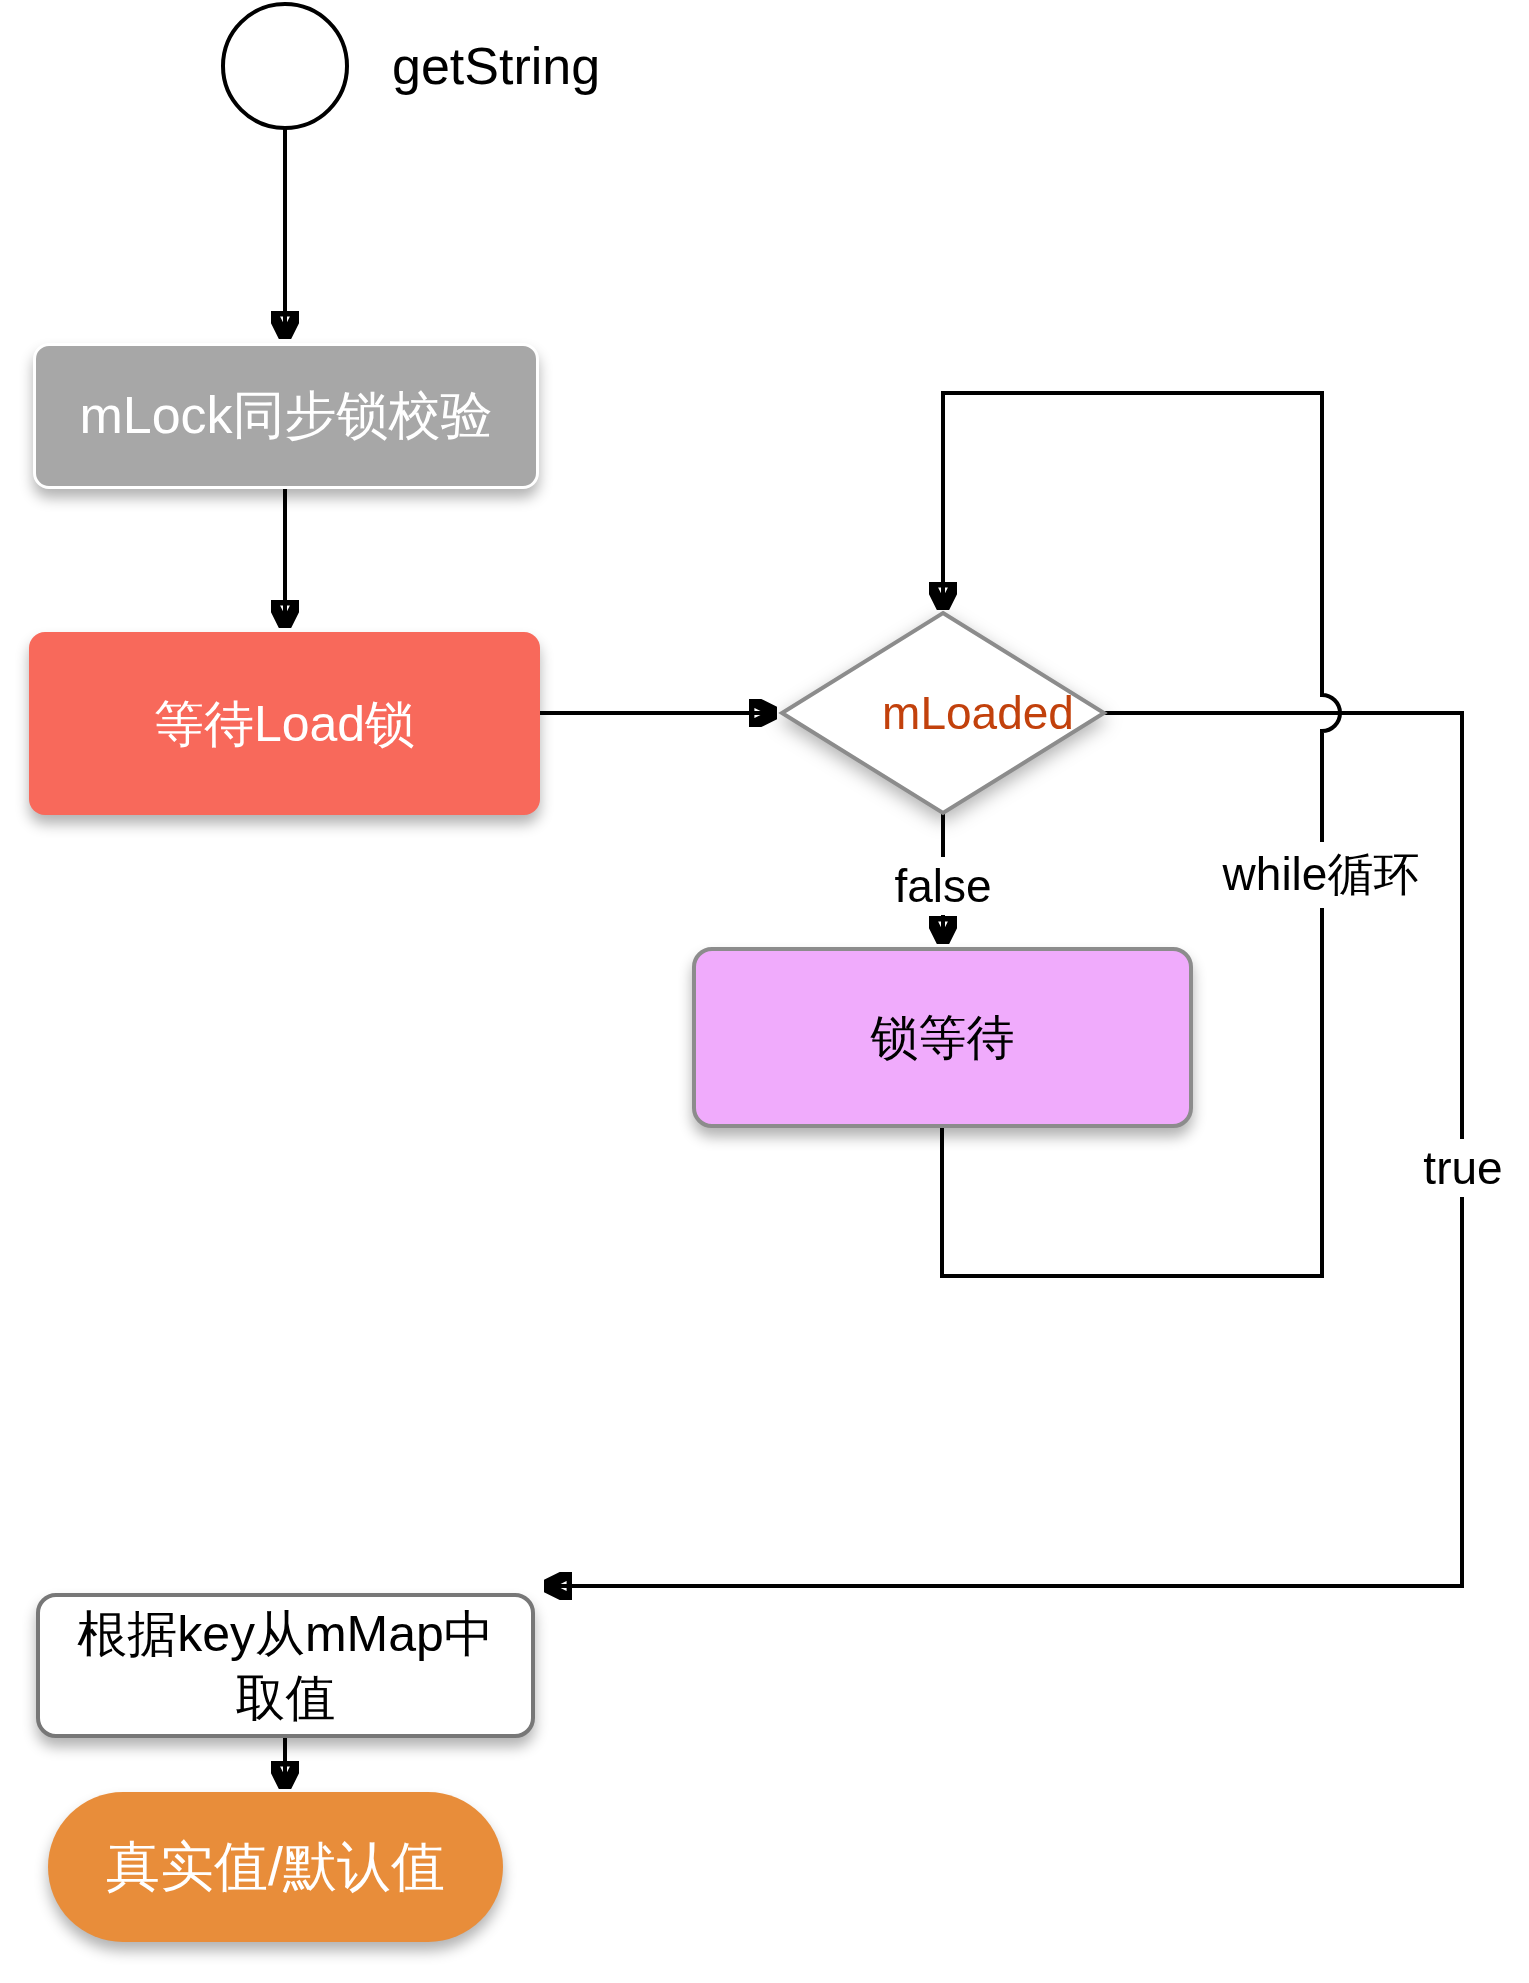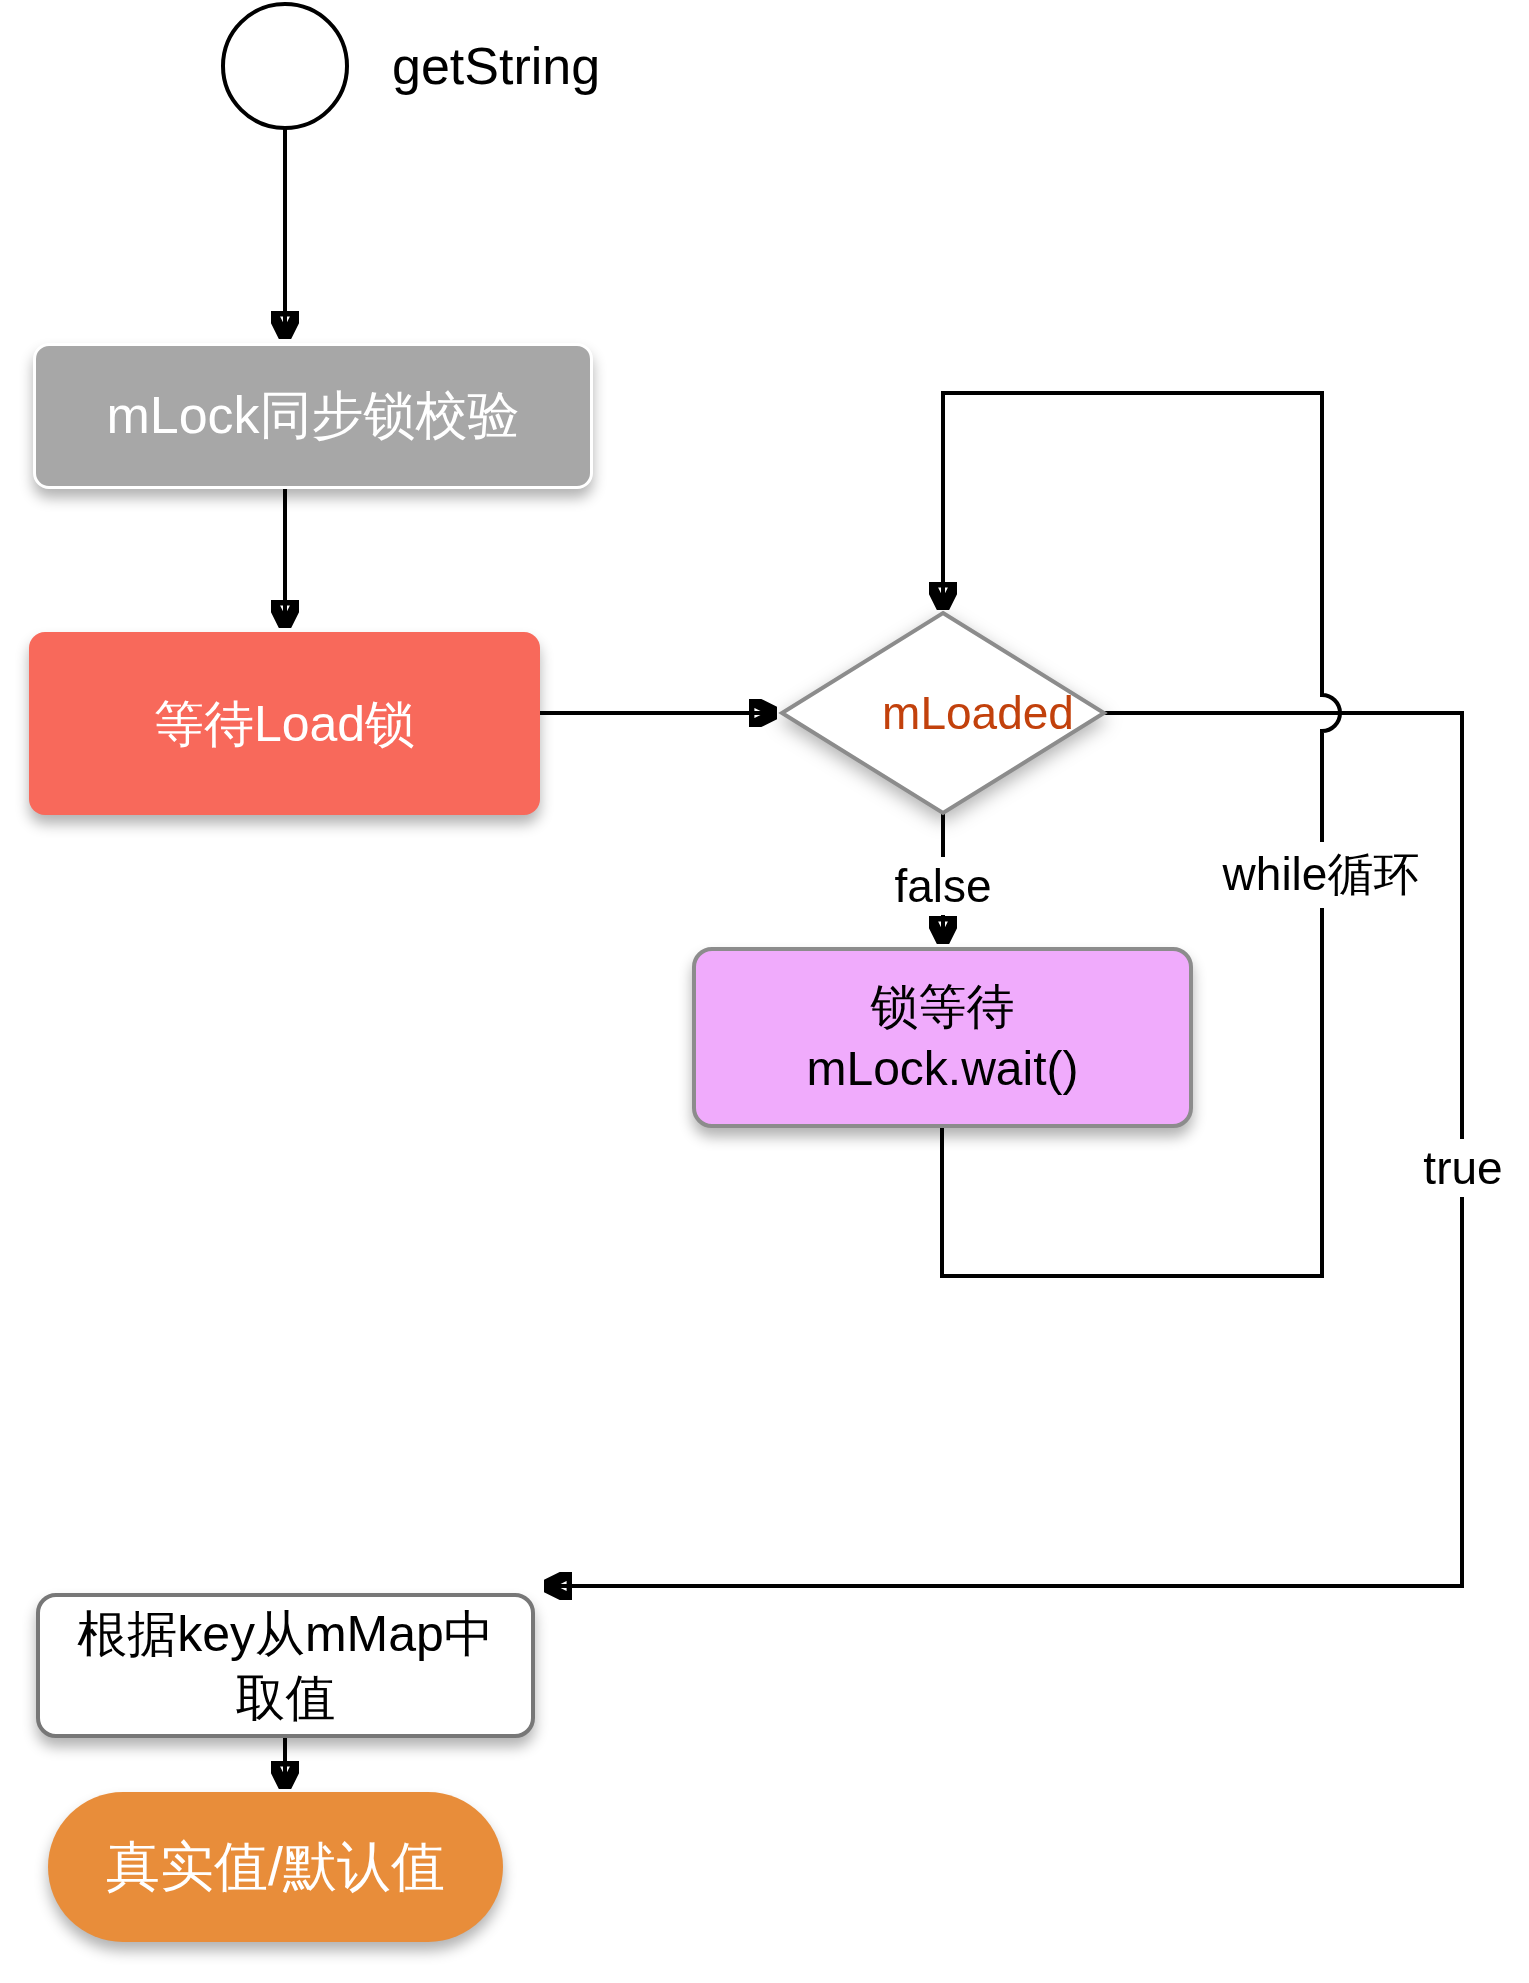--- a/index.html
+++ b/index.html
@@ -17,21 +17,21 @@
     fill:#fff;stroke:var(--c-border_gray,#8c8c8c);stroke-width:4;
     filter:drop-shadow(0 7px 9px rgba(0,0,0,0.30));
   }
   .node{
     position:absolute;display:flex;flex-direction:column;
     align-items:center;justify-content:center;
     text-align:center;box-sizing:border-box;
   }
   .shadow{box-shadow:0 9px 14px rgba(0,0,0,0.30);}
   .node-gray{
-    left:33px;top:343px;width:560px;height:146px;
+    left:33px;top:343px;width:506px;height:146px;
     background:var(--c-gray,#a7a7a7);
     border:3px solid #fff;border-radius:16px;
     color:#fff;font-size:52px;
   }
   .node-red{
     left:29px;top:632px;width:511px;height:183px;
     background:var(--c-red,#f8695b);
     border-radius:16px;color:#fff;font-size:50px;line-height:64px;
   }
   .node-lockwait{
@@ -105,21 +105,20 @@
   <div class="diamond-label">mLoaded</div>
 
   <div class="edge-label label-false">false</div>
 
   <div class="edge-label label-while">while循环</div>
 
   <div class="edge-label label-true">true</div>
 
   <div class="node node-lockwait shadow">
     <div>锁等待</div>
-    <div>mLock.wait()</div>
   </div>
 
   <div class="node node-getvalue shadow">
     <div>根据key从mMap中</div>
     <div>取值</div>
   </div>
 
   <div class="node node-orange shadow">
     <div>真实值/默认值</div>
   </div>

